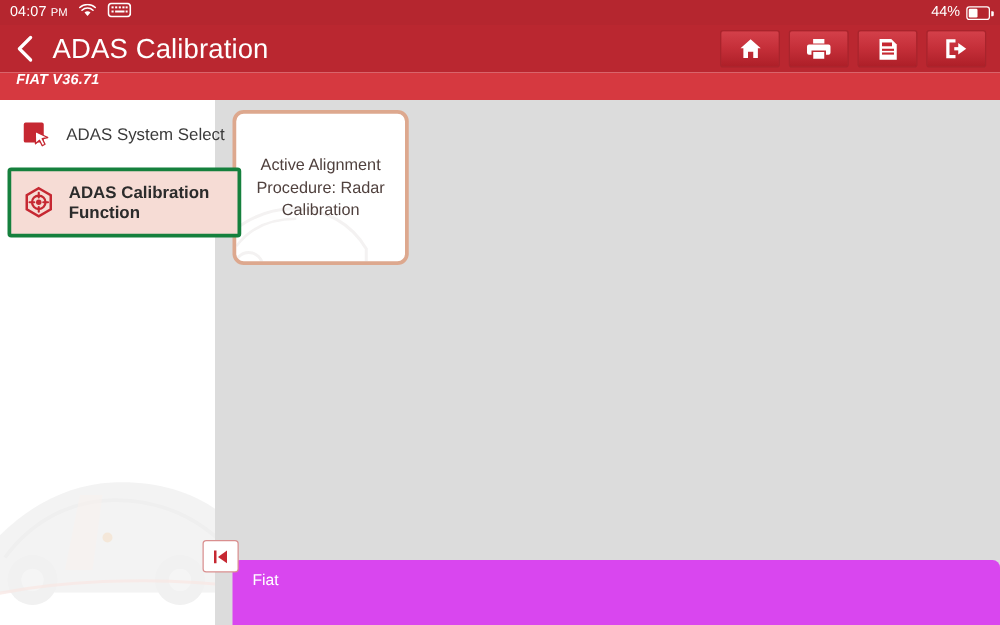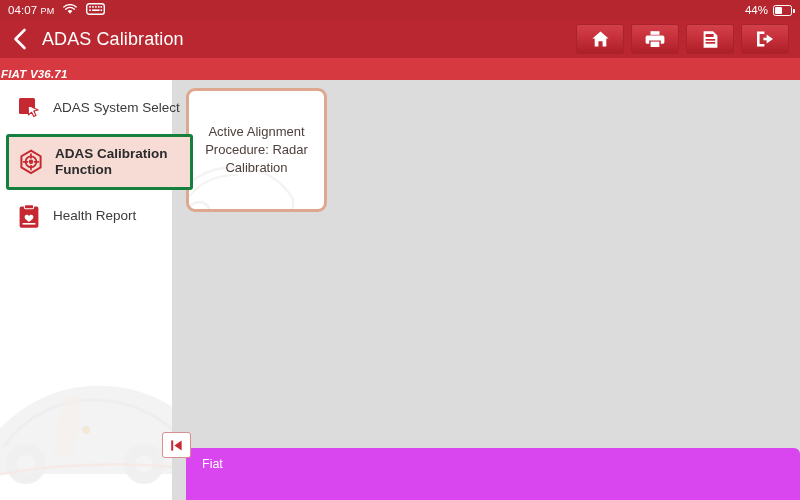--- a/index.html
+++ b/index.html
@@ -81,21 +81,21 @@
     background: #ba2730;
     display: flex;
     align-items: center;
   }
   .back-btn {
     width: 40px; height: 38px;
     display: flex; align-items: center; justify-content: center;
     cursor: pointer;
   }
   .page-title {
-    font-size: 18px;
+    font-size: 22px;
     color: #ffffff;
     margin-left: 2px;
     letter-spacing: 0.1px;
   }
   .toolbar {
     margin-left: auto;
     display: flex;
     gap: 7px;
     padding-right: 11px;
   }
@@ -109,22 +109,21 @@
   }
 
   
   .subbar {
     position: absolute;
     top: 58px; left: 0;
     width: 800px;
     height: 32px;
     background: #d63940;
     display: flex;
-    align-items: center;
-    padding-left: 1px;
+    padding-left: 13px;
   }
   .subbar-text {
     font-size: 11.5px;
     font-style: italic;
     font-weight: bold;
     color: #ffffff;
     letter-spacing: 0.2px;
   }
 
   
@@ -378,31 +377,20 @@
             <svg width="26" height="26" viewBox="0 0 26 26">
               <path d="M13 1.6 L22.6 7.2 V18.4 L13 24 L3.4 18.4 V7.2 Z" fill="none" stroke="#c62832" stroke-width="2"></path>
               <circle cx="13" cy="12.8" r="5.4" fill="none" stroke="#c62832" stroke-width="1.8"></circle>
               <circle cx="13" cy="12.8" r="2.2" fill="#c62832"></circle>
               <path d="M13 5.2 V9.0 M13 16.6 V20.4 M5.6 12.8 H9.4 M16.6 12.8 H20.4" stroke="#c62832" stroke-width="1.7" stroke-linecap="round"></path>
             </svg>
           </span>
           <span class="menu-label">ADAS Calibration Function</span>
         </div>
 
-        <div class="menu-item">
-          <span class="menu-icon">
-            <svg width="22" height="25" viewBox="0 0 22 25">
-              <rect x="1.6" y="2.6" width="18.8" height="21.2" rx="1.8" fill="#c62832"></rect>
-              <rect x="6.4" y="0.6" width="9.2" height="4.2" rx="1.2" fill="#c62832" stroke="#ffffff" stroke-width="1.1"></rect>
-              <path d="M11 12.2 c -1.1 -2.4 -4.4 -1.7 -4.4 0.8 c 0 2.0 2.6 3.5 4.4 5.0 c 1.8 -1.5 4.4 -3.0 4.4 -5.0 c 0 -2.5 -3.3 -3.2 -4.4 -0.8 z" fill="#ffffff"></path>
-              <rect x="4.6" y="19.0" width="12.8" height="1.6" fill="#ffffff"></rect>
-            </svg>
-          </span>
-          <span class="menu-label">Health Report</span>
-        </div>
 
       </div>
 
       <div class="collapse-btn">
         <svg width="15" height="15" viewBox="0 0 15 15">
           <rect x="2.2" y="2.4" width="2.0" height="10.2" fill="#c62832"></rect>
           <path d="M12.6 2.4 L5.4 7.5 L12.6 12.6 Z" fill="#c62832"></path>
         </svg>
       </div>
 

